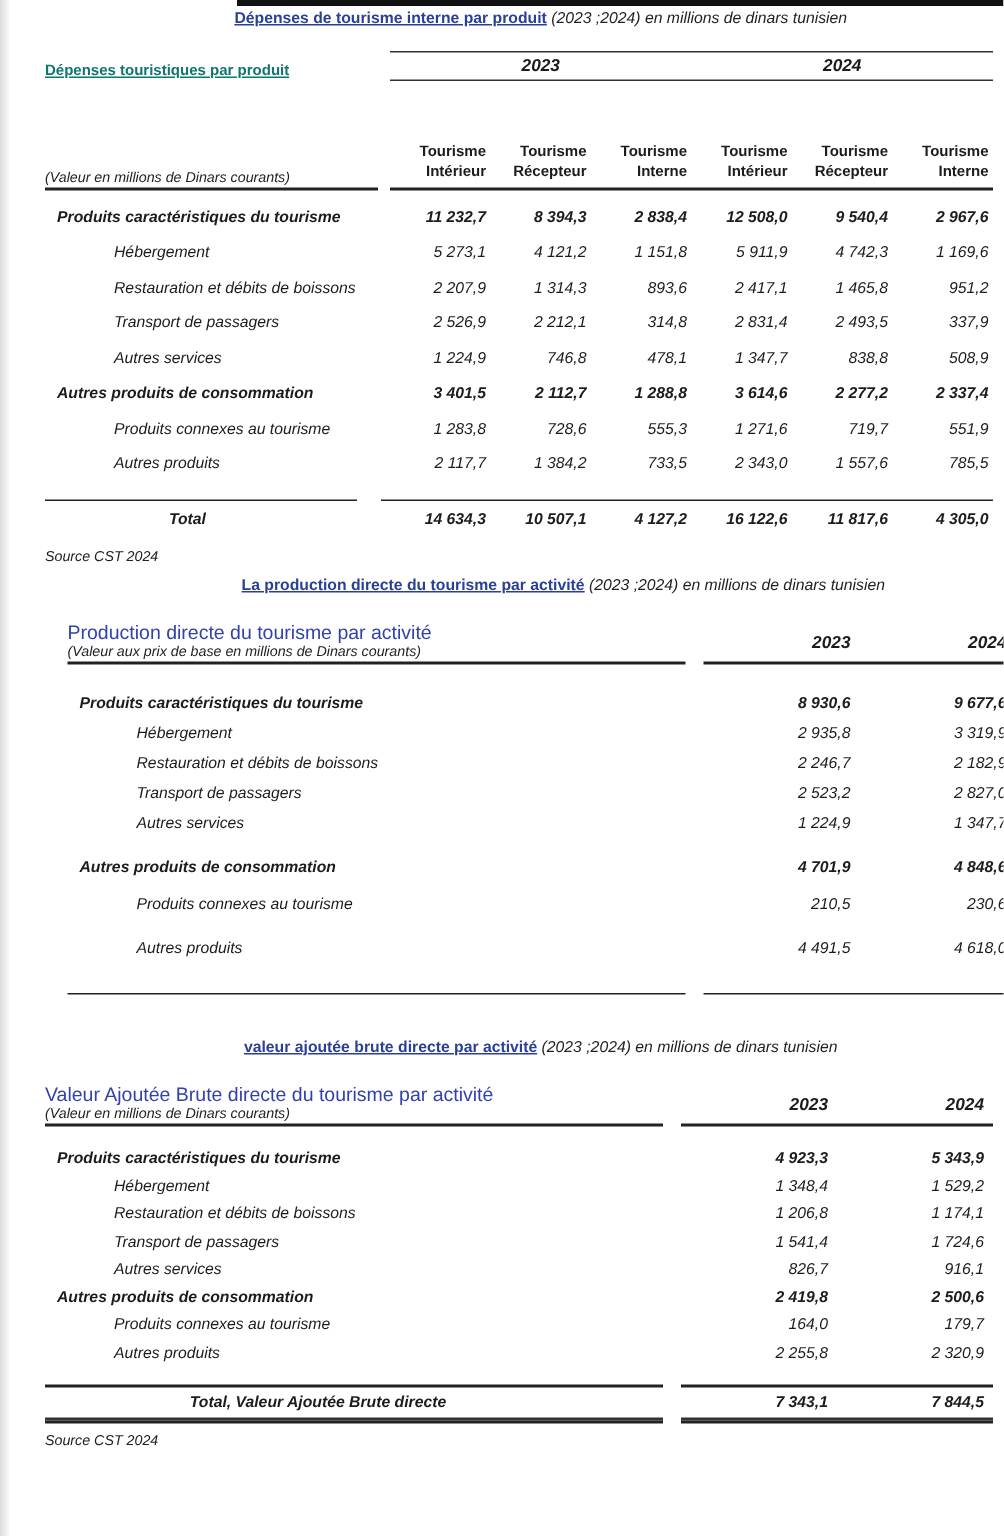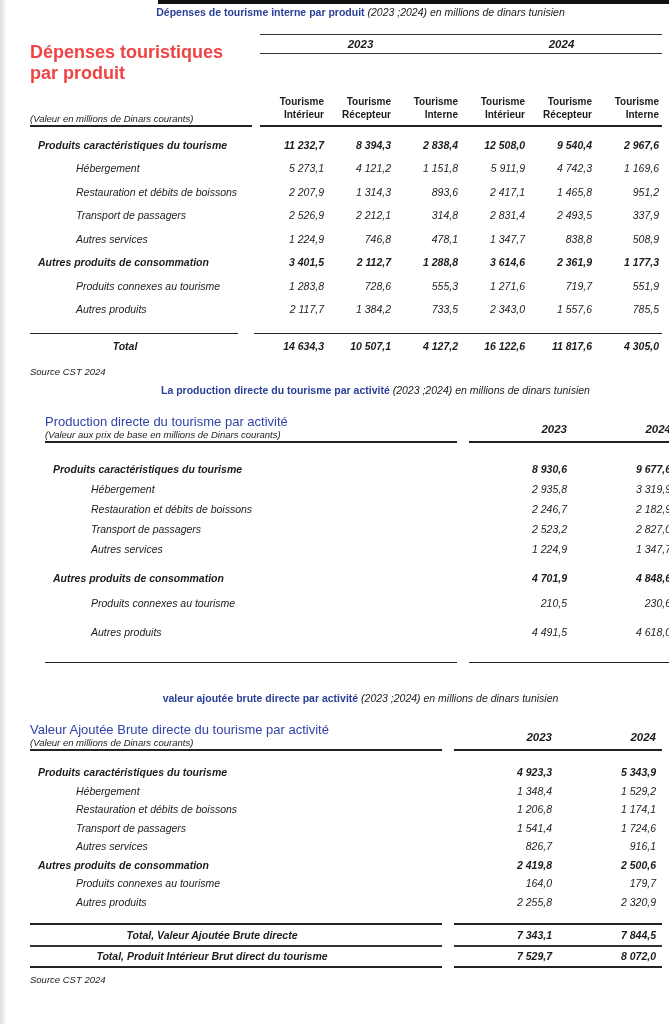--- a/index.html
+++ b/index.html
@@ -9,30 +9,30 @@
     font-family:"Liberation Sans","DejaVu Sans",sans-serif;
   }
   .scan-edge{position:absolute;left:0;top:0;bottom:0;width:7px;
     background:linear-gradient(to right,#dcdcdc,#ffffff);}
   .top-bar{position:absolute;left:158px;top:0;width:511px;height:4px;background:#111;}
 
   .section{position:absolute;left:0;width:669px;}
   #sec1{top:6px;} #sec2{top:384px;padding-left:15px;} #sec3{top:692px;}
 
   .sec-heading{text-align:center;font-size:10.5px;padding-left:52px;white-space:nowrap;}
-  .sec-heading .link{font-weight:bold;color:#2a3f97;}
+  .sec-heading .link{font-weight:bold;color:#2a3f97;text-decoration:underline;}
   .sec-heading .rest{font-style:italic;color:#222;}
 
   .tbl{margin-left:30px;width:632px;}
 
   
   .t1-head{display:grid;grid-template-columns:230px 402px;margin-top:16px;}
   .t1-labelblock{display:flex;flex-direction:column;justify-content:space-between;
     border-bottom:2.5px solid #222;width:222px;}
-  .t1-title{font-size:18px;font-weight:bold;color:#ef4444;margin-top:8px;}
+  .t1-title{font-size:10px;font-weight:bold;color:#0f766e;margin-top:8px;text-decoration:underline;}
   .tbl-subtitle{font-size:9.5px;font-style:italic;color:#222;padding-bottom:1px;}
   .t1-numblock{border-bottom:2.5px solid #222;}
   .years-row{display:grid;grid-template-columns:201px 201px;
     border-top:1.5px solid #333;border-bottom:1.5px solid #333;
     font-weight:bold;font-style:italic;font-size:11.5px;text-align:center;padding:3px 0;}
   .colheads{display:grid;grid-template-columns:repeat(6,67px);
     font-weight:bold;font-size:10px;text-align:right;line-height:1.3;padding:6px 0 4px;}
   .colheads .ch{padding-right:3px;margin-top:35px;}
 
   .t1-body{margin-top:6px;}
@@ -163,22 +163,22 @@
           <div class="cell num">1 347,7</div>
           <div class="cell num">838,8</div>
           <div class="cell num">508,9</div>
         </div>
         <div class="trow bold">
           <div class="cell label">Autres produits de consommation</div>
           <div class="cell num">3 401,5</div>
           <div class="cell num">2 112,7</div>
           <div class="cell num">1 288,8</div>
           <div class="cell num">3 614,6</div>
-          <div class="cell num">2 361,9</div>
-          <div class="cell num">1 177,3</div>
+          <div class="cell num">2 277,2</div>
+          <div class="cell num">2 337,4</div>
         </div>
         <div class="trow sub">
           <div class="cell label">Produits connexes au tourisme</div>
           <div class="cell num">1 283,8</div>
           <div class="cell num">728,6</div>
           <div class="cell num">555,3</div>
           <div class="cell num">1 271,6</div>
           <div class="cell num">719,7</div>
           <div class="cell num">551,9</div>
         </div>
@@ -355,25 +355,20 @@
       <div class="sep thin">
           <div class="seg1"></div>
           <div class="gap"></div>
           <div class="seg2"></div>
         </div>
       <div class="sep thin">
           <div class="seg1"></div>
           <div class="gap"></div>
           <div class="seg2"></div>
         </div>
-      <div class="total-row bold">
-        <div class="label">Total, Produit Intérieur Brut direct du tourisme</div>
-        <div class="num">7 529,7</div>
-        <div class="num">8 072,0</div>
-      </div>
       <div class="sep thick">
           <div class="seg1"></div>
           <div class="gap"></div>
           <div class="seg2"></div>
         </div>
     </div>
 
     <div class="source t3-source">Source CST 2024</div>
   </div>
 </div>

